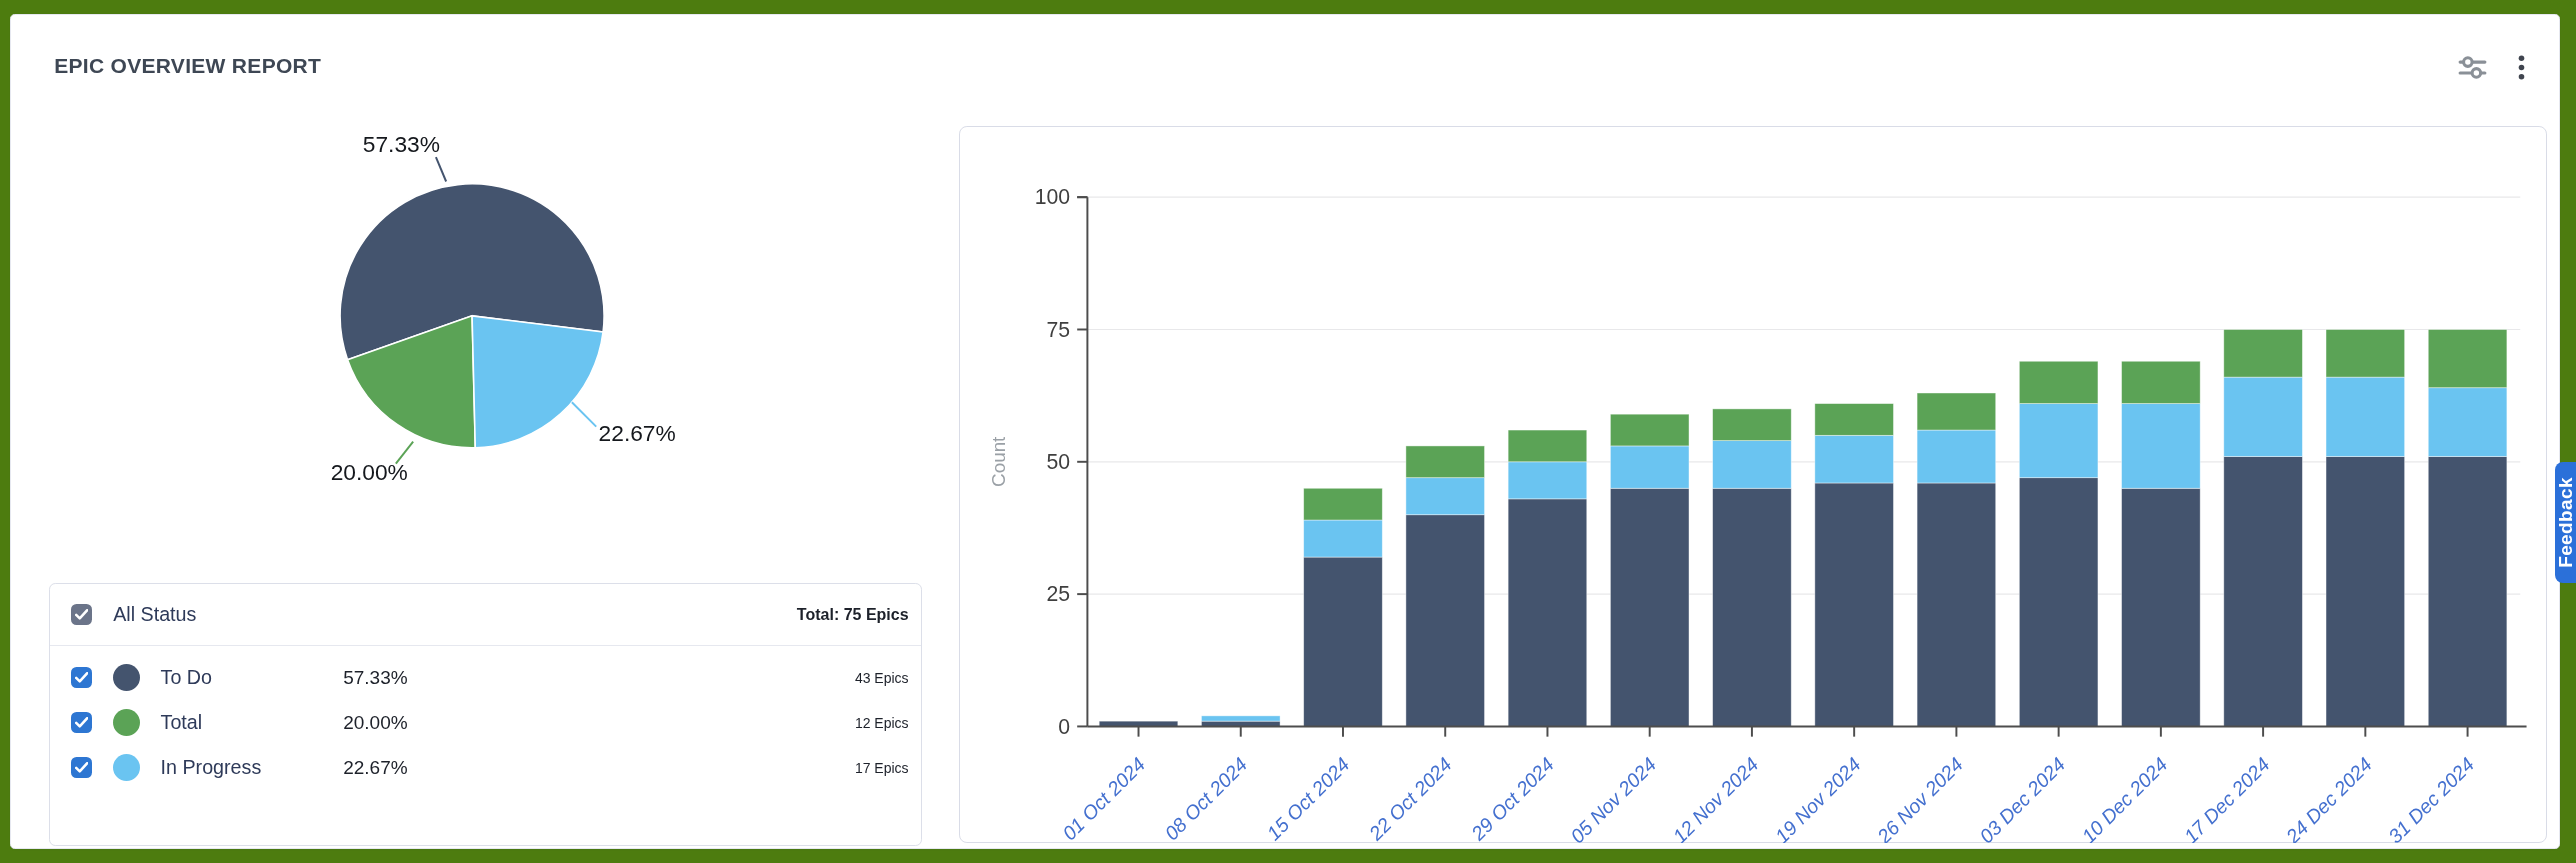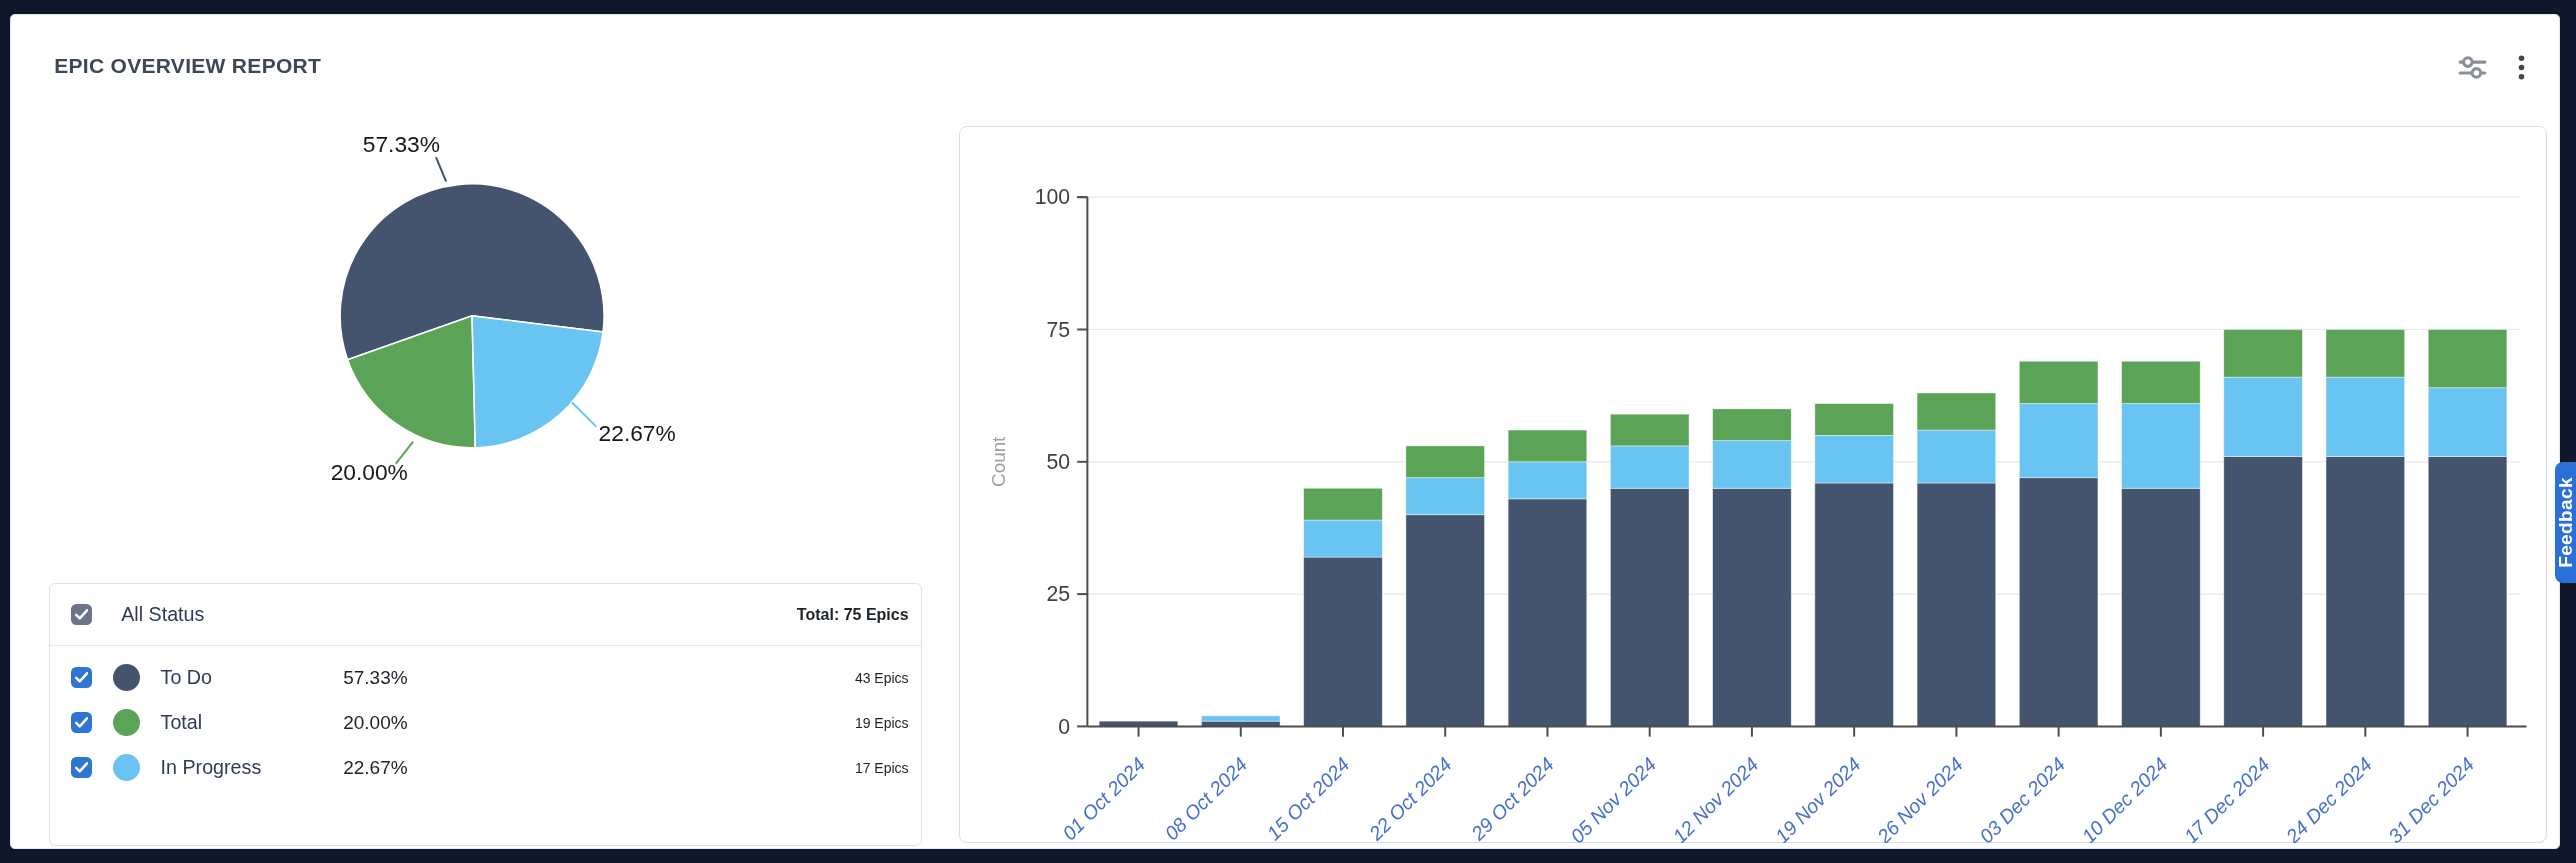--- a/index.html
+++ b/index.html
@@ -1,34 +1,34 @@
 <!DOCTYPE html>
 <html style="font-size:12.6px"><head>
 <meta charset="utf-8">
 <style>
   html,body{margin:0;padding:0;background:#f3f5fa;font-family:"Liberation Sans",sans-serif;}
-  #stage{position:relative;width:2576px;height:863px;background:#0f172a;overflow:hidden;}
+  #stage{position:relative;width:2576px;height:863px;background:#4d7c0f;overflow:hidden;}
   .card{position:absolute;background:#fff;border:0.8px solid #e2e4ee;border-radius:6.3px;box-sizing:border-box;}
   #outer-card{left:10.2px;top:14px;width:2550px;height:835px;border-radius:4.7px;border-color:#e6e8f0;box-shadow:0 0.8px 1.6px rgba(23,43,77,.06);}
   #report-title{position:absolute;left:43px;top:39px;font-size:21px;font-weight:700;letter-spacing:0.3px;color:#3e4754;}
   
   .ctl{position:absolute;width:35px;height:35px;display:flex;align-items:center;justify-content:center;cursor:pointer;border-radius:4.7px;}
   #ctl-settings{left:2444px;top:35px;}
   #ctl-menu{left:2493px;top:35px;}
   
   #legend-card{left:38px;top:568px;width:873px;height:263px;border-color:#dcdfe9;}
   .lrow{display:flex;align-items:center;box-sizing:border-box;padding:0 12.6px 0 21px;}
   #legend-head{height:62px;border-bottom:0.8px solid #e6e8ef;}
   .cbx{width:21px;height:21px;border-radius:5.5px;display:flex;align-items:center;justify-content:center;flex:0 0 auto;cursor:pointer;}
   .cbx svg{display:block;}
   .cbx.gray{background:#6b7489;}
   .cbx.blue{background:#2d76d2;}
   .swatch{width:27px;height:27px;border-radius:50%;margin-left:21px;flex:0 0 auto;}
   .lg-label{margin-left:20.4px;font-size:19.7px;color:#2e3a59;}
-  #legend-head .lg-label{margin-left:29px;}
+  #legend-head .lg-label{margin-left:21px;}
   .lg-total{margin-left:auto;font-size:16px;font-weight:700;color:#1d212a;}
   #legend-rows{padding-top:9.4px;}
   .lg-item{height:45px;}
   .lg-pct{position:absolute;left:293px;font-size:19px;color:#1d212a;}
   .lg-count{margin-left:auto;font-size:14px;color:#1d212a;}
   .lg-item{position:relative;justify-content:flex-end;}
   
   #bar-card{left:948px;top:111px;width:1588px;height:717px;border-color:#d9dce7;border-radius:7.9px;}
   #bar-svg{position:absolute;left:0;top:0;}
   
@@ -102,21 +102,21 @@
         </div>
         <div class="lrow lg-item">
           <div class="cbx blue">
             <svg width="13.4" height="11" viewBox="0 0 17 14">
                 <path d="M1.5 7.5 L6 12 L15.5 1.5" fill="none" stroke="#fff" stroke-width="3.2" stroke-linecap="round" stroke-linejoin="round"></path>
               </svg>
           </div>
           <span class="swatch" style="background:#5BA356"></span>
           <span class="lg-label">Total</span>
           <span class="lg-pct">20.00%</span>
-          <span class="lg-count">19 Epics</span>
+          <span class="lg-count">12 Epics</span>
         </div>
         <div class="lrow lg-item">
           <div class="cbx blue">
             <svg width="13.4" height="11" viewBox="0 0 17 14">
                 <path d="M1.5 7.5 L6 12 L15.5 1.5" fill="none" stroke="#fff" stroke-width="3.2" stroke-linecap="round" stroke-linejoin="round"></path>
               </svg>
           </div>
           <span class="swatch" style="background:#6AC4F1"></span>
           <span class="lg-label">In Progress</span>
           <span class="lg-pct">22.67%</span>

